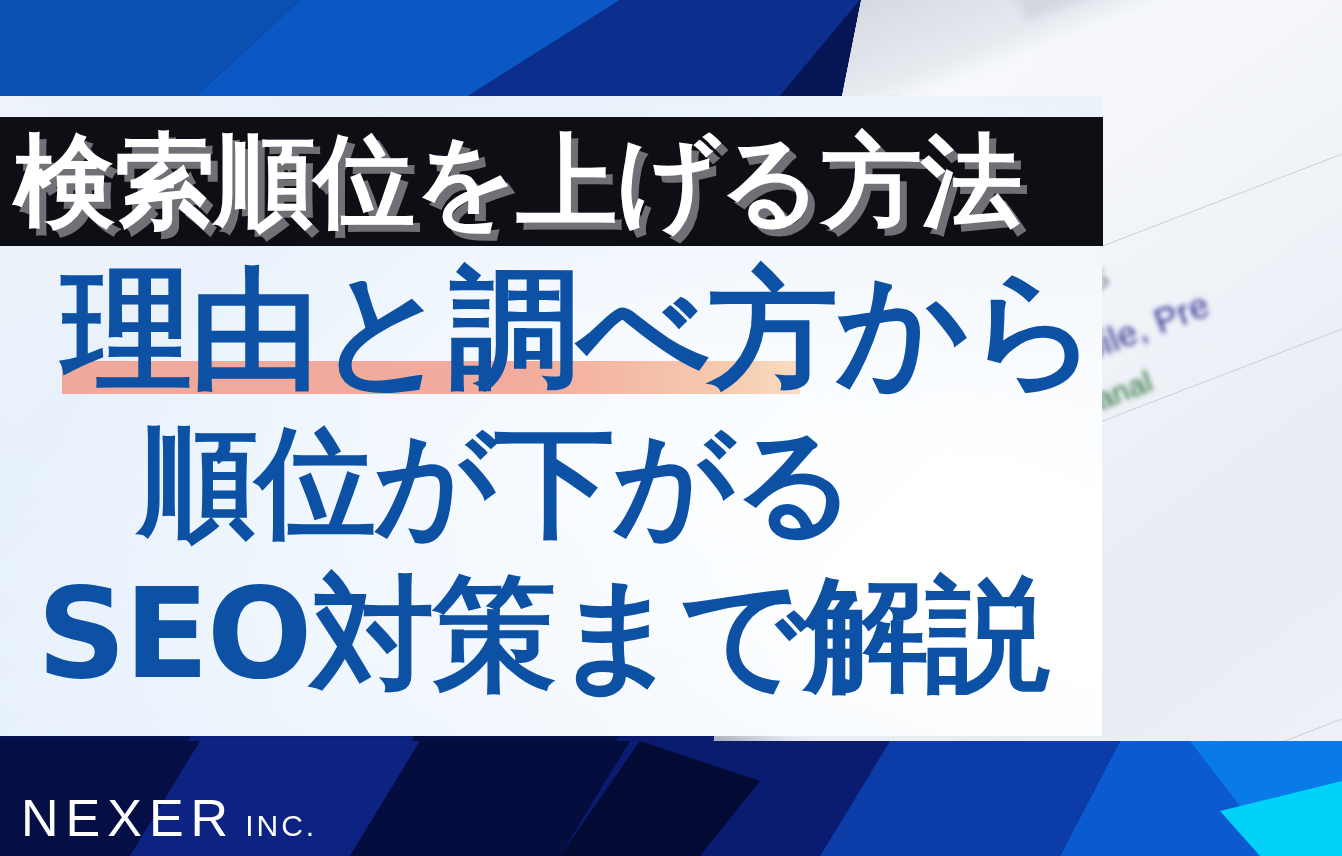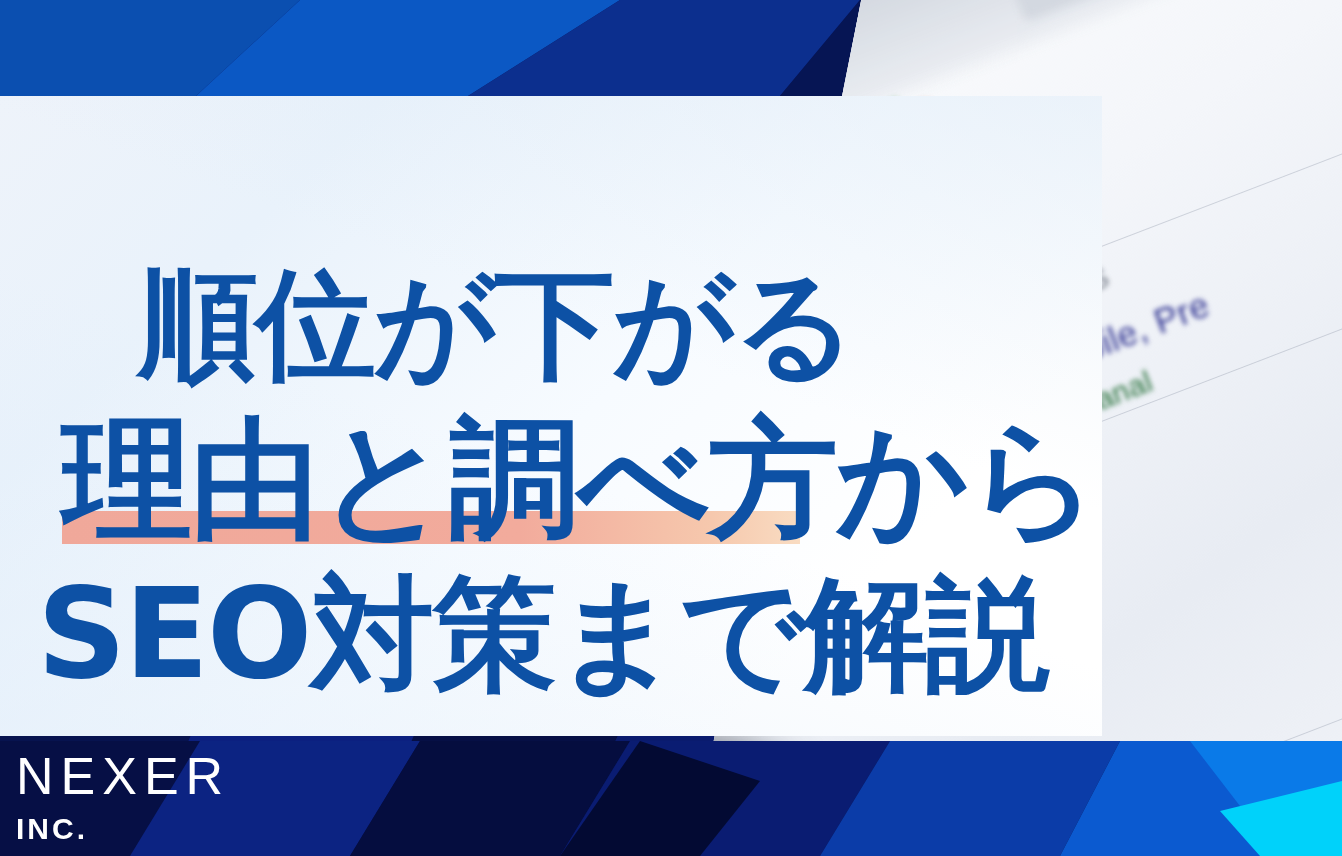--- a/index.html
+++ b/index.html
@@ -159,32 +159,31 @@
   .navyband{
     position:absolute;
     left:0;bottom:0;
     width:100%;height:115px;
     overflow:hidden;
     z-index:7;
   }
   .navyband svg{position:absolute;inset:0;width:100%;height:100%;}
   .logo{
     position:absolute;
-    left:6px;bottom:12px;
+    left:21px;bottom:12px;
     z-index:8;
     display:flex;align-items:baseline;
     color:#ffffff;
     font-family:"Liberation Sans","DejaVu Sans",sans-serif;
-    flex-direction:column;
   }
   .logo .mark{
     font-size:52px;font-weight:400;letter-spacing:7px;line-height:1;
   }
   .logo .inc{
-    font-size:30px;font-weight:700;letter-spacing:3px;line-height:1;margin-left:10px;margin-top:12px;
+    font-size:30px;font-weight:400;letter-spacing:3px;line-height:1;margin-left:10px;margin-top:12px;
   }
 </style>
 </head>
 <body>
 
 <div id="stage">
 
   <div class="poly-bg">
     <svg viewBox="0 0 1342 856" preserveAspectRatio="none">
       <rect x="0" y="0" width="1342" height="856" fill="#0b1a64"></rect>
@@ -246,30 +245,33 @@
     <div class="txt" style="left:100px;top:740px;font-size:30px;">ics. Available fo</div>
 
     <div class="band" style="left:-200px;top:820px;"></div>
     <div class="txt" style="left:130px;top:880px;font-size:33px;">Google Anal</div>
 
     <div class="darkblob" style="left:-90px;top:780px;width:200px;height:150px;background:#2b3240;opacity:.75;"></div>
   </div>
 
   <div class="card"></div>
 
+  <div class="banner">
+    <div class="banner-text">検索順位を上げる方法</div>
+  </div>
 
   <div class="headline">
-
-    <div class="hl-row r1">
-      <span class="hl-txt">順位が下がる</span>
-    </div>
 
     <div class="hl-row r2">
       <span class="marker"></span>
       <span class="hl-txt">理由と調べ方から</span>
+    </div>
+
+    <div class="hl-row r1">
+      <span class="hl-txt">順位が下がる</span>
     </div>
 
     <div class="hl-row r3">
       <span class="hl-txt">SEO対策まで解説</span>
     </div>
 
   </div>
 
   <div class="navyband">
     <svg viewBox="0 0 1342 115" preserveAspectRatio="none">

